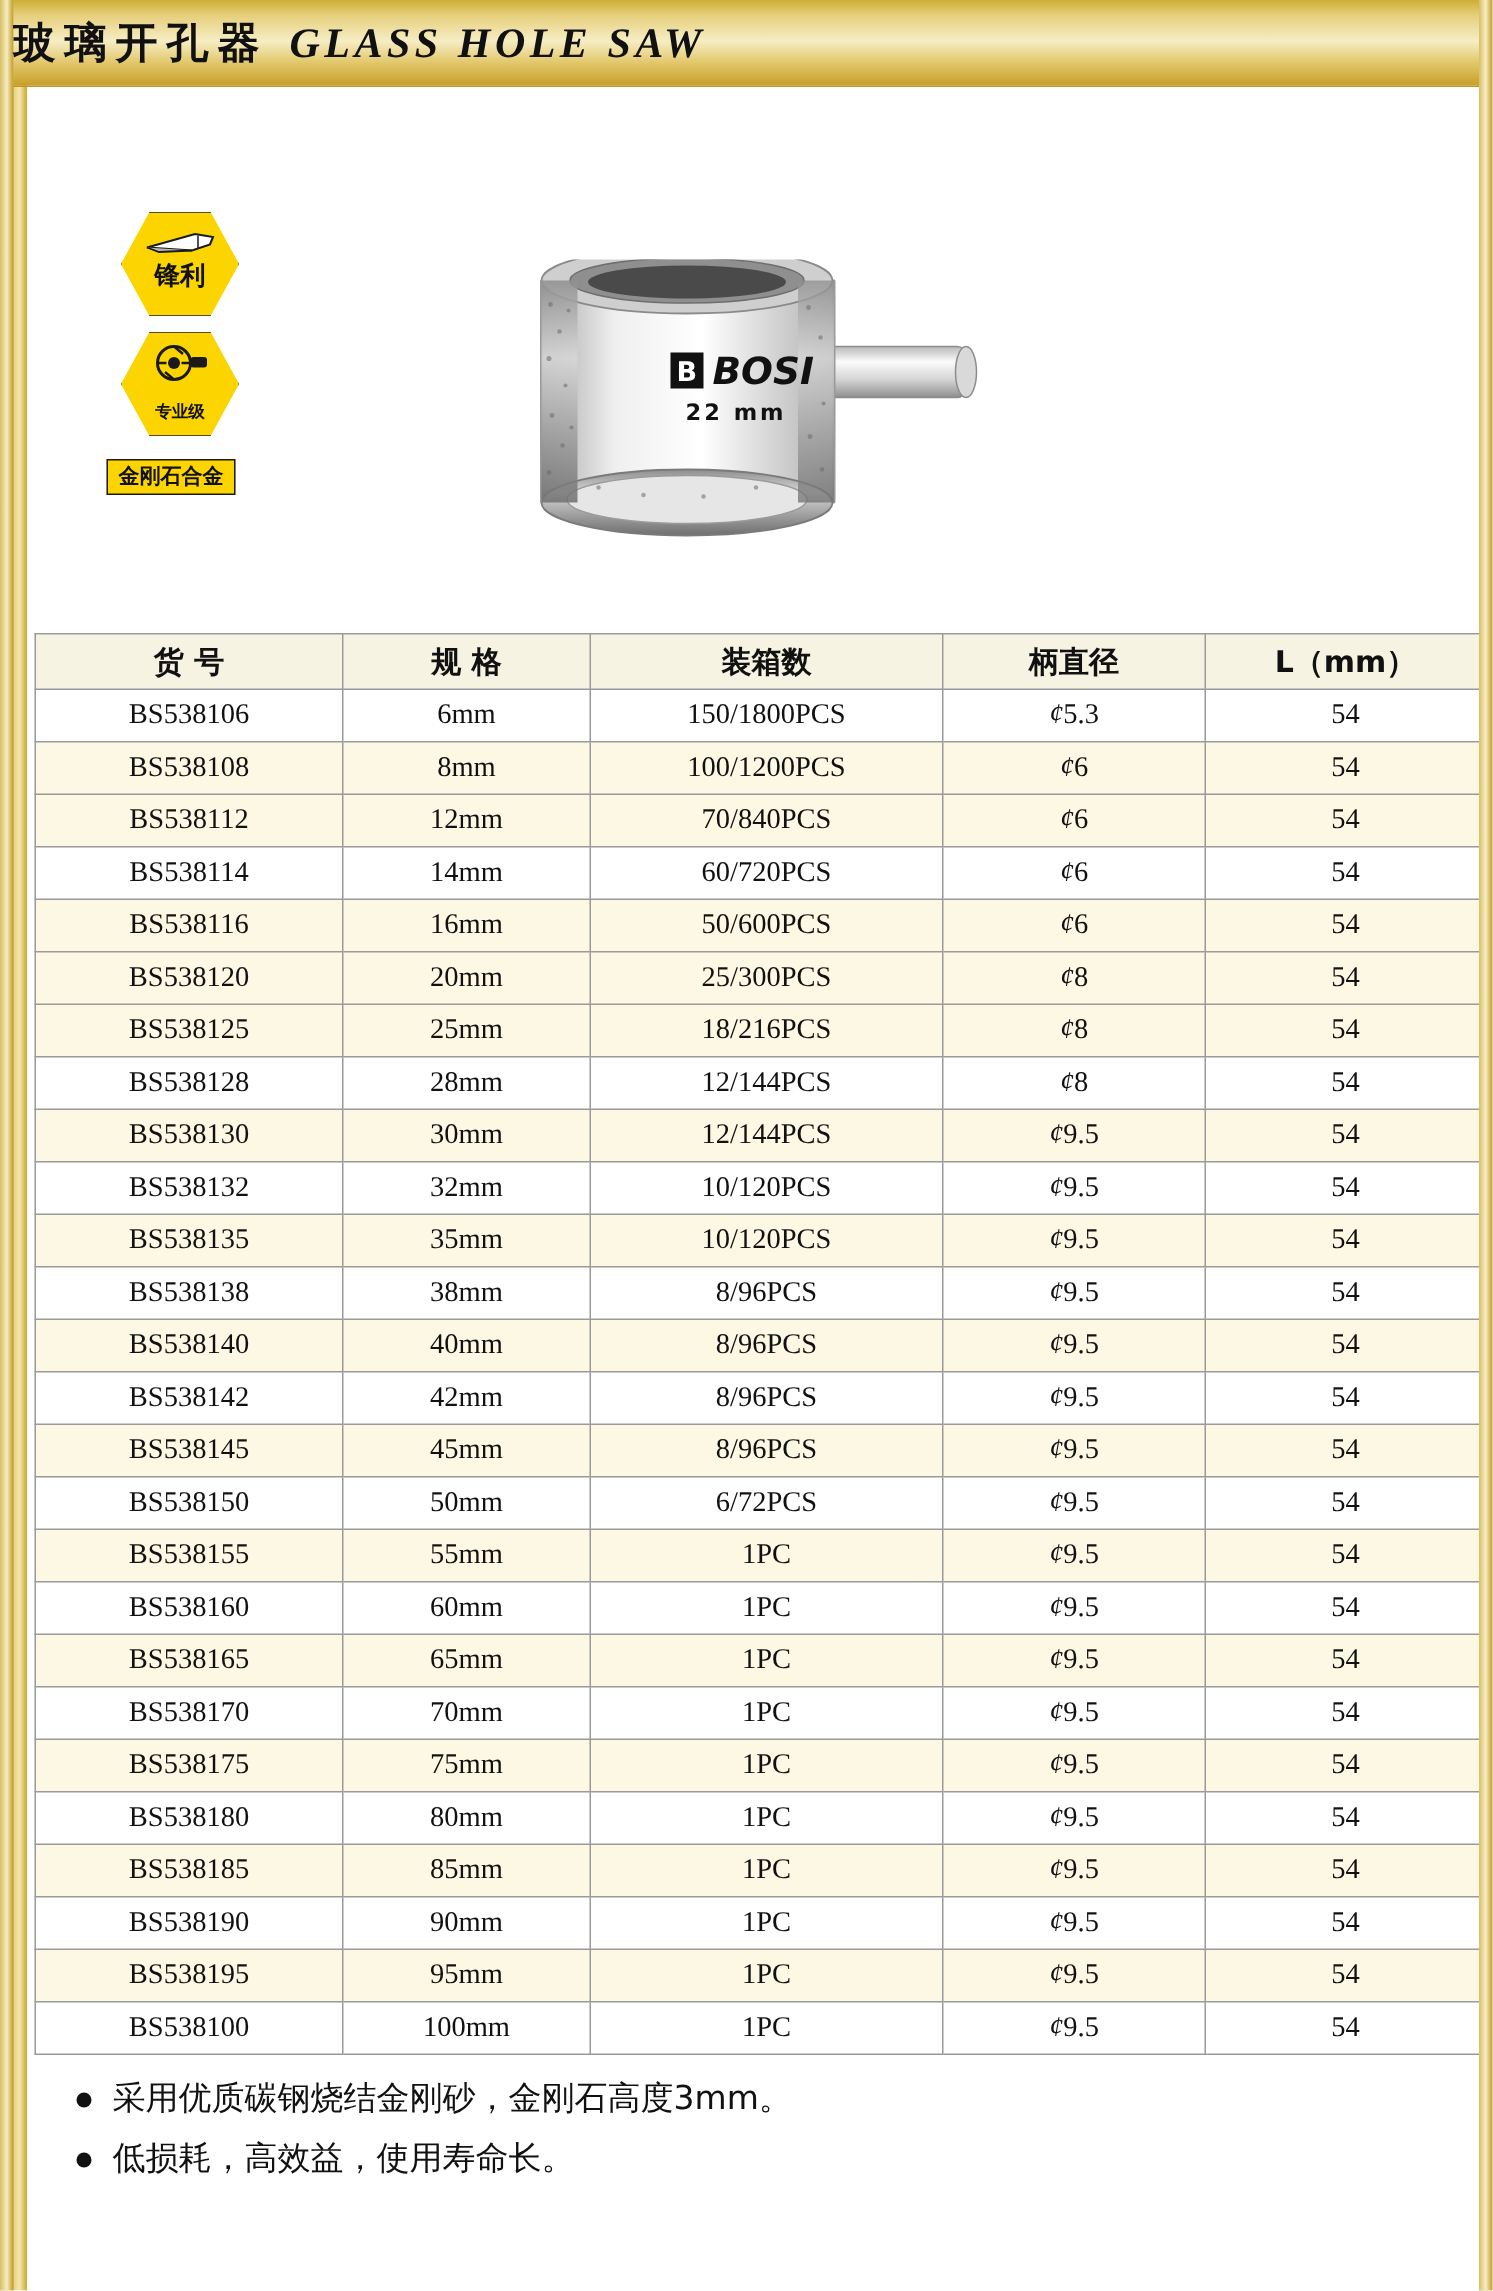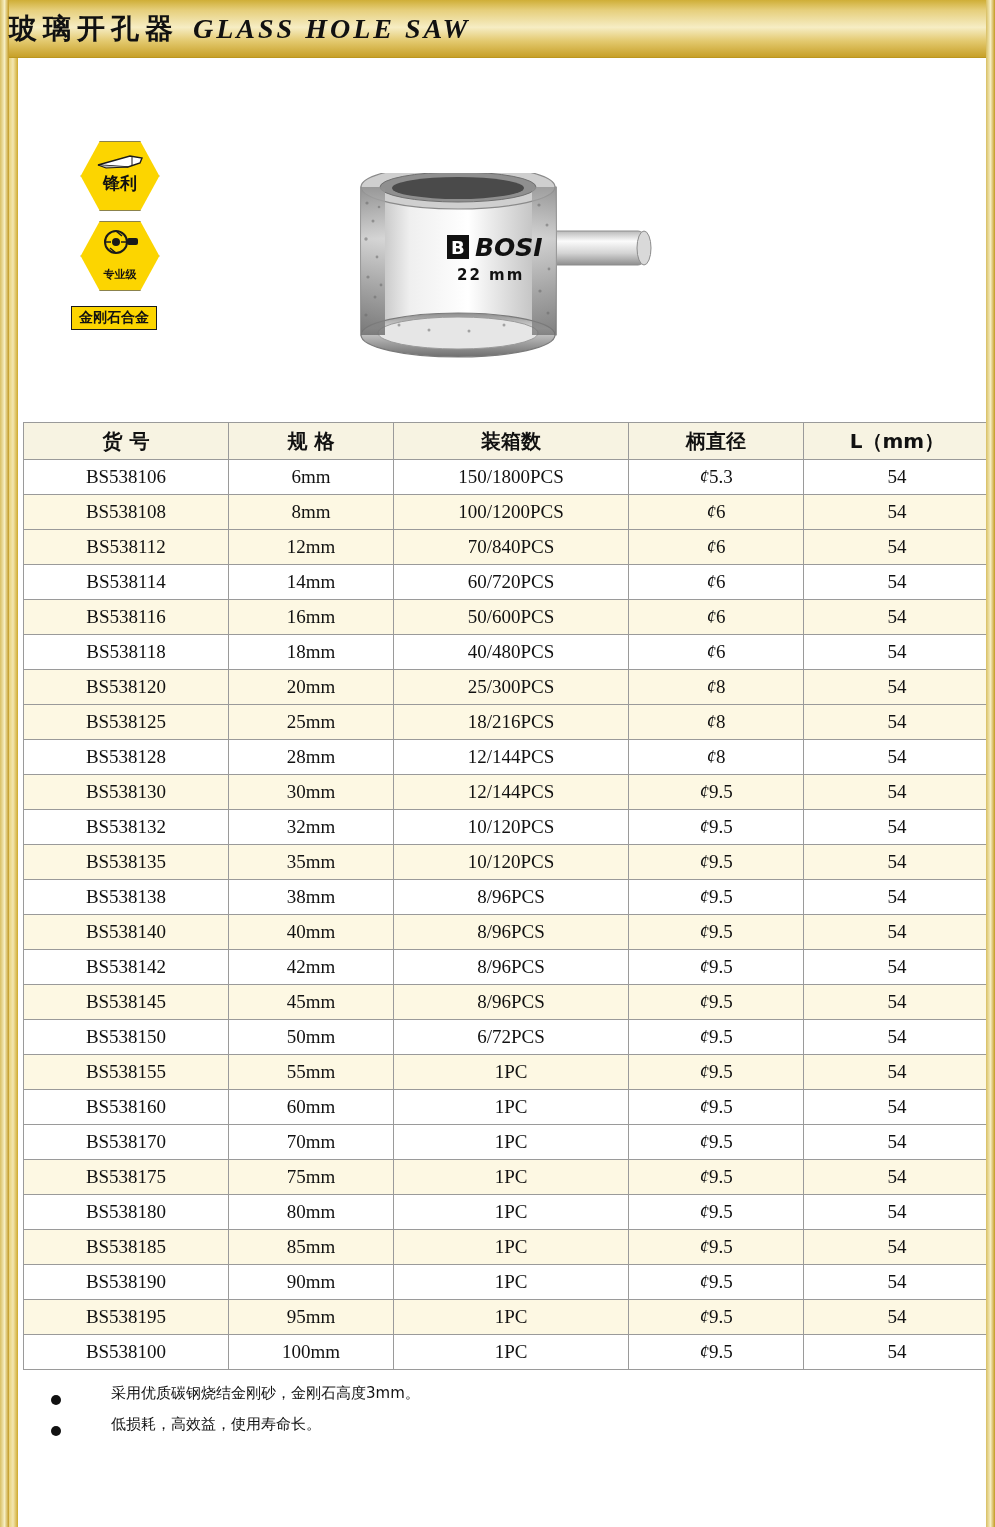--- a/index.html
+++ b/index.html
@@ -174,25 +174,24 @@
     font-family: "Liberation Serif", serif;
   }
 
   
   .notes {
     padding: 14px 0 0 30px;
   }
   .note-item {
     display: flex;
     align-items: flex-start;
-    font-size: 15px;
+    font-size: 22px;
     color: #111;
     font-family: "DejaVu Sans", sans-serif;
     margin-bottom: 10px;
-    gap: 36px;
   }
   .note-bullet {
     width: 10px;
     height: 10px;
     background: #111;
     border-radius: 50%;
     margin: 11px 14px 0 12px;
     flex: none;
   }
 </style>
@@ -364,27 +363,20 @@
             <td><span class="dia">¢</span><span>6</span></td>
             <td>54</td>
           </tr>
           <tr class="alt">
             <td>BS538116</td>
             <td>16mm</td>
             <td>50/600PCS</td>
             <td><span class="dia">¢</span><span>6</span></td>
             <td>54</td>
           </tr>
-          <tr>
-            <td>BS538118</td>
-            <td>18mm</td>
-            <td>40/480PCS</td>
-            <td><span class="dia">¢</span><span>6</span></td>
-            <td>54</td>
-          </tr>
           <tr class="alt">
             <td>BS538120</td>
             <td>20mm</td>
             <td>25/300PCS</td>
             <td><span class="dia">¢</span><span>8</span></td>
             <td>54</td>
           </tr>
           <tr class="alt">
             <td>BS538125</td>
             <td>25mm</td>
@@ -458,20 +450,27 @@
           <tr class="alt">
             <td>BS538155</td>
             <td>55mm</td>
             <td>1PC</td>
             <td><span class="dia">¢</span><span>9.5</span></td>
             <td>54</td>
           </tr>
           <tr>
             <td>BS538160</td>
             <td>60mm</td>
+            <td>1PC</td>
+            <td><span class="dia">¢</span><span>9.5</span></td>
+            <td>54</td>
+          </tr>
+          <tr class="alt">
+            <td>BS538165</td>
+            <td>65mm</td>
             <td>1PC</td>
             <td><span class="dia">¢</span><span>9.5</span></td>
             <td>54</td>
           </tr>
           <tr>
             <td>BS538170</td>
             <td>70mm</td>
             <td>1PC</td>
             <td><span class="dia">¢</span><span>9.5</span></td>
             <td>54</td>

